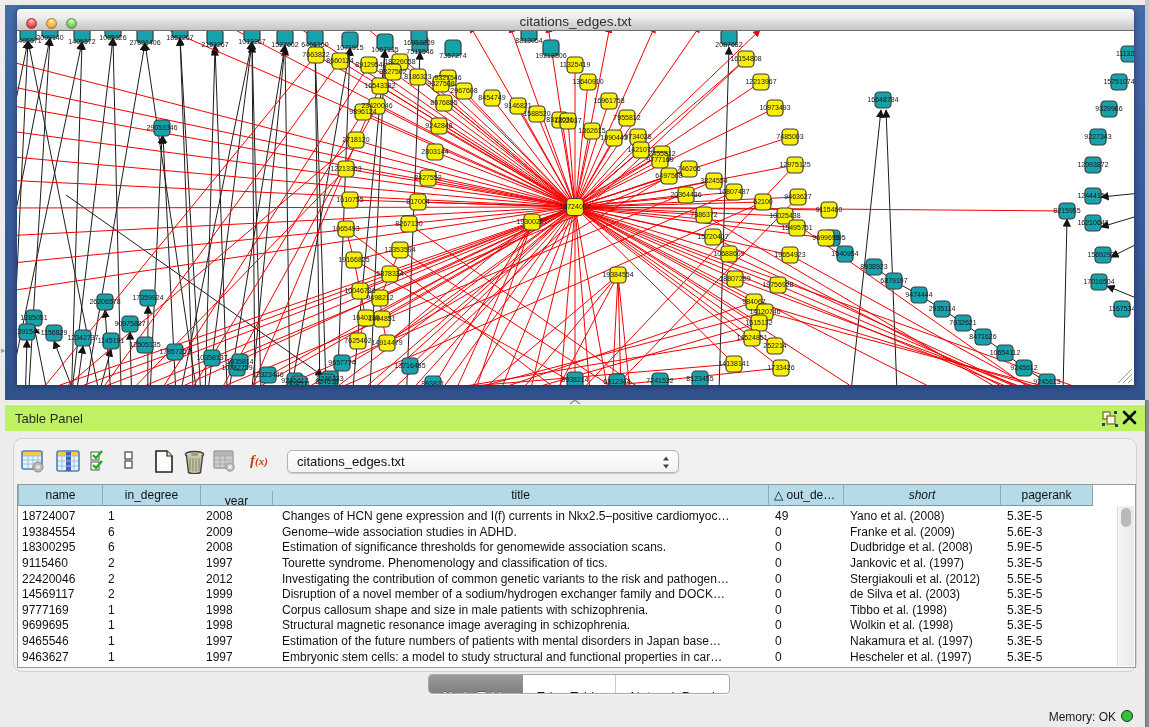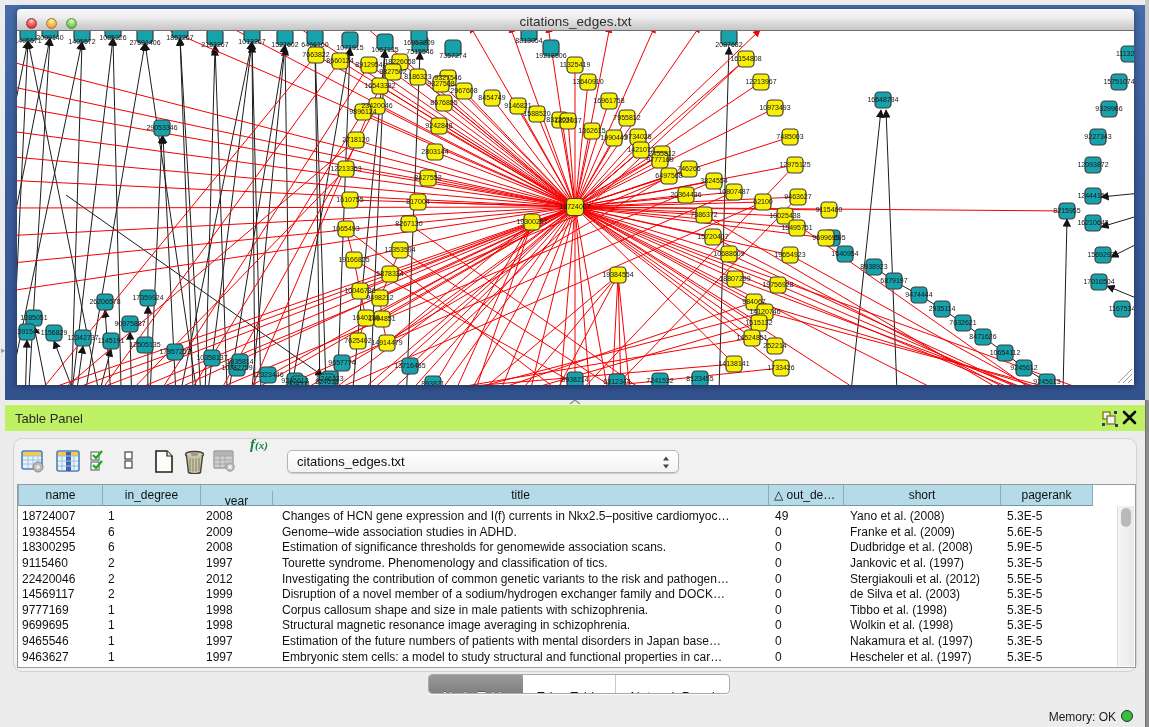--- a/index.html
+++ b/index.html
@@ -659,36 +659,36 @@
     <path d="M7 8v13M10 8.5v13M13 8.5v13M16 8v13" stroke="#8f8b72" stroke-width="1.2"></path>
     <ellipse cx="11.5" cy="4.5" rx="4" ry="1.4" fill="#9a9680"></ellipse>
   </svg>
 <svg class="icon" style="left:213px" width="22" height="22" viewBox="0 0 22 22">
     <rect x="1" y="1" width="19" height="17" rx="1" fill="#cfcfcf" stroke="#9f9f9f" stroke-width="1.4"></rect>
     <rect x="2" y="2" width="17" height="4" fill="#b5b5b5"></rect>
     <path d="M2 6h17M2 10h17M2 14h17M7 6v11M12 6v11" stroke="#a8a8a8" stroke-width="1"></path>
     <circle cx="17" cy="17" r="4.2" fill="#bdbdbd" stroke="#9a9a9a"></circle>
     <path d="M15.4 15.4l3.2 3.2M18.6 15.4l-3.2 3.2" stroke="#fff" stroke-width="1.3"></path>
   </svg>
-<div class="abs" style="left:250px;top:436px;font-family:'Liberation Serif',serif;font-style:italic;font-weight:bold;font-size:15px;color:#15803d">f<span style="font-size:11px">(x)</span></div>
+<div class="abs" style="left:250px;top:452px;font-family:'Liberation Serif',serif;font-style:italic;font-weight:bold;font-size:15px;color:#c2410c">f<span style="font-size:11px">(x)</span></div>
 <div class="abs" id="dropdown">
     <div class="txt">citations_edges.txt</div>
  <svg class="abs" style="right:8px;top:5px" width="8" height="13" viewBox="0 0 8 13">
       <path d="M4 0.5L7 4.5H1z" fill="#444"></path>
       <path d="M4 12.5L1 8.5h6z" fill="#444"></path>
     </svg>
 </div>
 <div class="abs" id="tablebox">
   <div id="thead">
       <div style="width:85px;">name</div>
       <div style="width:98px;">in_degree</div>
       <div style="width:72px;margin-top:6px;">year</div>
       <div style="width:496px;">title</div>
       <div style="width:75px;text-align:left;padding-left:5px">△ out_de…</div>
-      <div style="width:157px;">short</div>
+      <div style="width:157px;font-style:italic;">short</div>
       <div style="width:92px;">pagerank</div>
     </div>
   <table class="data">
       <colgroup>
         <col style="width:85px">
         <col style="width:98px">
         <col style="width:72px">
         <col style="width:496px">
         <col style="width:75px">
         <col style="width:157px">
@@ -704,21 +704,21 @@
           <td>Yano et al. (2008)</td>
           <td>5.3E-5</td>
         </tr>
         <tr>
           <td>19384554</td>
           <td>6</td>
           <td>2009</td>
           <td>Genome–wide association studies in ADHD.</td>
           <td>0</td>
           <td>Franke et al. (2009)</td>
-          <td>5.6E-5</td>
+          <td>5.6E-3</td>
         </tr>
         <tr>
           <td>18300295</td>
           <td>6</td>
           <td>2008</td>
           <td>Estimation of significance thresholds for genomewide association scans.</td>
           <td>0</td>
           <td>Dudbridge et al. (2008)</td>
           <td>5.9E-5</td>
         </tr>

